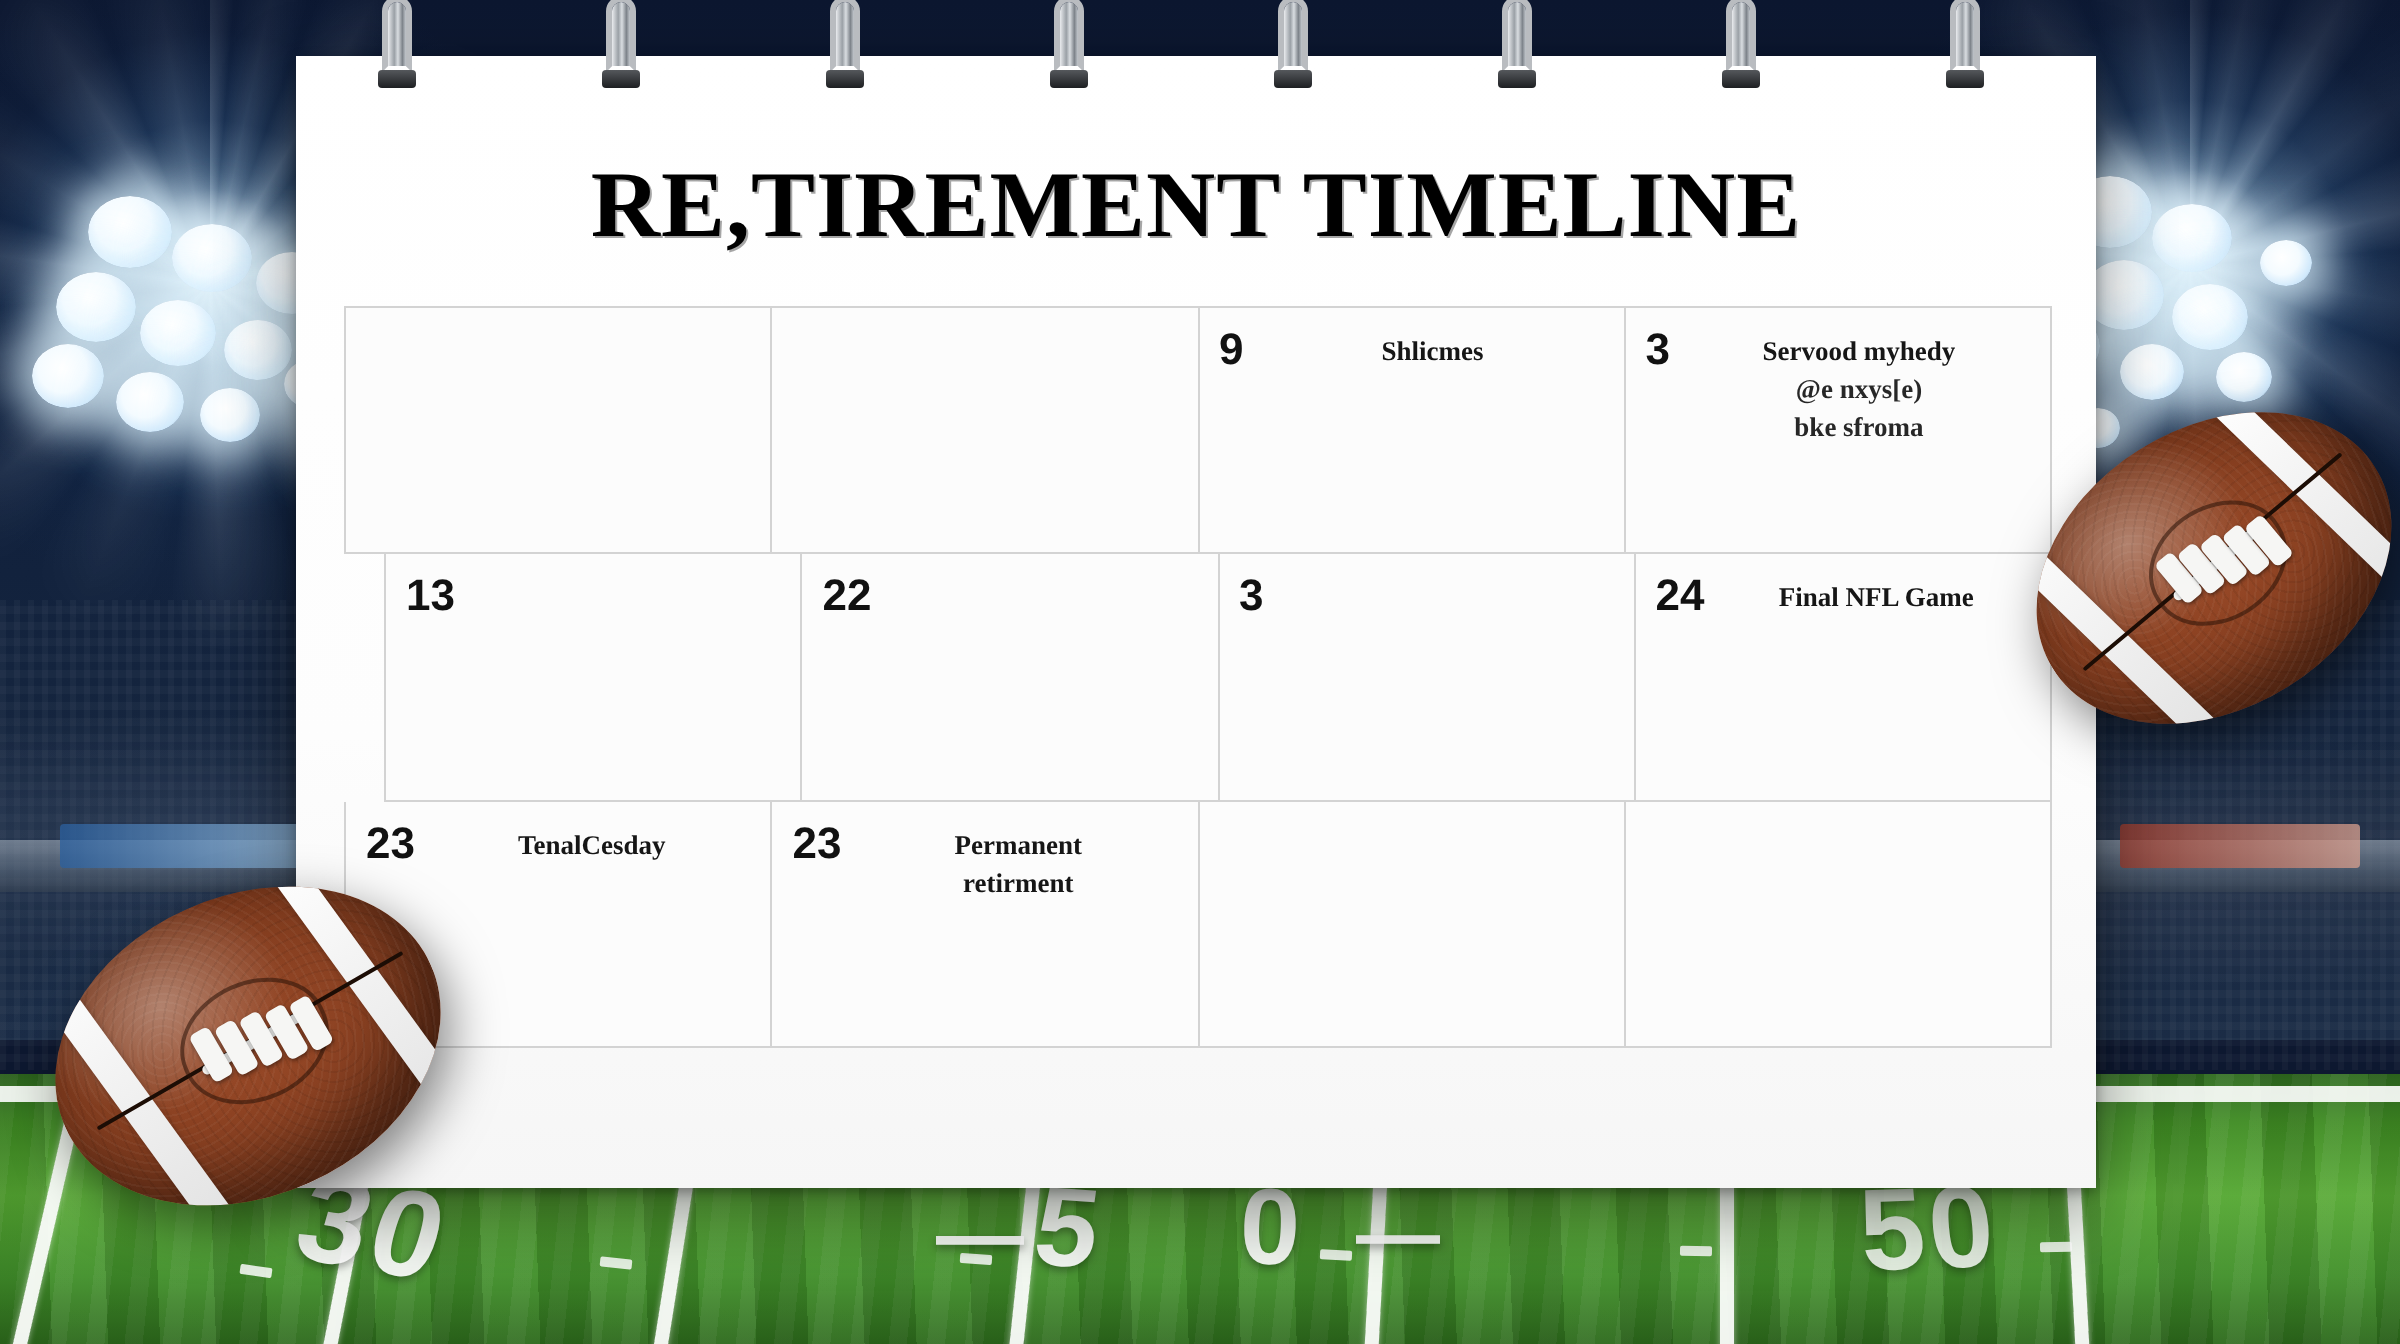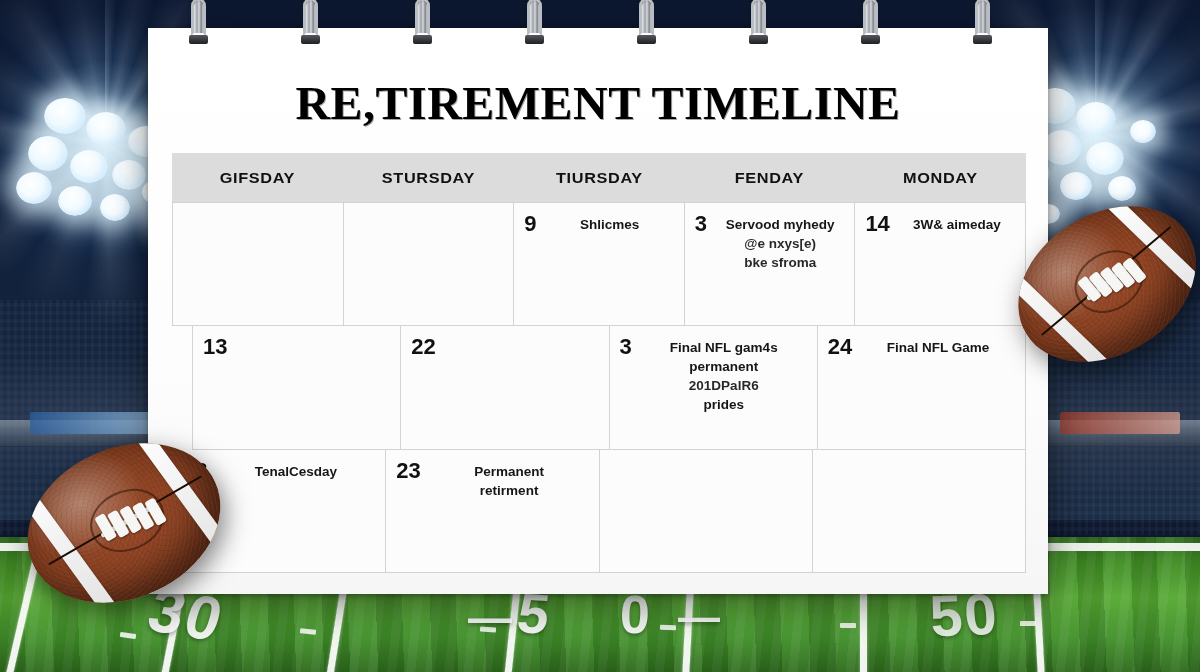--- a/index.html
+++ b/index.html
@@ -185,21 +185,21 @@
   .week.r1 .cell { border-top:1px solid #d3d3d3; }
   .cell-inner { display:flex; align-items:flex-start; gap:7px; }
   .daynum {
     font-size:22px; font-weight:700; color:#111; line-height:1.05;
     flex:0 0 auto;
   }
   .evt {
     font-size:13.5px; font-weight:700; color:#161616; line-height:1.42;
     text-align:center; flex:1; padding-top:3px;
   }
-  .evt .l { display:block; }
+  .evt .l { display:block;font-family:Liberation Serif, serif; }
   .evt .blur { filter:blur(.35px); opacity:.92; }
 
   
   .ball { position:absolute; }
   .ball .body {
     position:absolute; inset:0;
     border-radius:50% / 50%;
     background:
       radial-gradient(ellipse 55% 60% at 34% 26%, rgba(255,255,255,.34), transparent 58%),
       radial-gradient(ellipse 120% 110% at 50% 50%, #9a4a28 0%, #7e3a1d 44%, #5e2a14 72%, #3c1a0b 100%);
@@ -314,27 +314,20 @@
     <div class="ynum" style="left:930px; top:44px; font-size:58px; transform:rotate(-2deg) skewX(3deg); opacity:.9;">50</div>
   </div>
 </div>
 
 <div class="calendar">
 
   <div class="cal-title">RE,TIREMENT TIMELINE</div>
 
   <div class="grid">
 
-    <div class="head-row">
-      <div class="head-cell">GIFSDAY</div>
-      <div class="head-cell">STURSDAY</div>
-      <div class="head-cell">TIURSDAY</div>
-      <div class="head-cell">FENDAY</div>
-      <div class="head-cell">MONDAY</div>
-    </div>
 
     <div class="week r1">
       <div class="cell">
         <div class="cell-inner">
           <span class="daynum"></span>
           <span class="evt"></span>
         </div>
       </div>
       <div class="cell">
         <div class="cell-inner">
@@ -353,50 +346,36 @@
       <div class="cell">
         <div class="cell-inner">
           <span class="daynum">3</span>
           <span class="evt">
             <span class="l">Servood myhedy</span>
             <span class="l blur">@e nxys[e)</span>
             <span class="l blur">bke sfroma</span>
           </span>
         </div>
       </div>
-      <div class="cell">
-        <div class="cell-inner">
-          <span class="daynum">14</span>
-          <span class="evt blur">
-            <span class="l">3W&amp; aimeday</span>
-          </span>
-        </div>
-      </div>
     </div>
 
     <div class="week r2">
       <div class="cell">
         <div class="cell-inner">
           <span class="daynum">13</span>
         </div>
       </div>
       <div class="cell">
         <div class="cell-inner">
           <span class="daynum">22</span>
         </div>
       </div>
       <div class="cell">
         <div class="cell-inner">
           <span class="daynum">3</span>
-          <span class="evt">
-            <span class="l">Final NFL gam4s</span>
-            <span class="l">permanent</span>
-            <span class="l blur">201DPalR6</span>
-            <span class="l">prides</span>
-          </span>
         </div>
       </div>
       <div class="cell">
         <div class="cell-inner">
           <span class="daynum">24</span>
           <span class="evt">
             <span class="l">Final NFL Game</span>
           </span>
         </div>
       </div>

